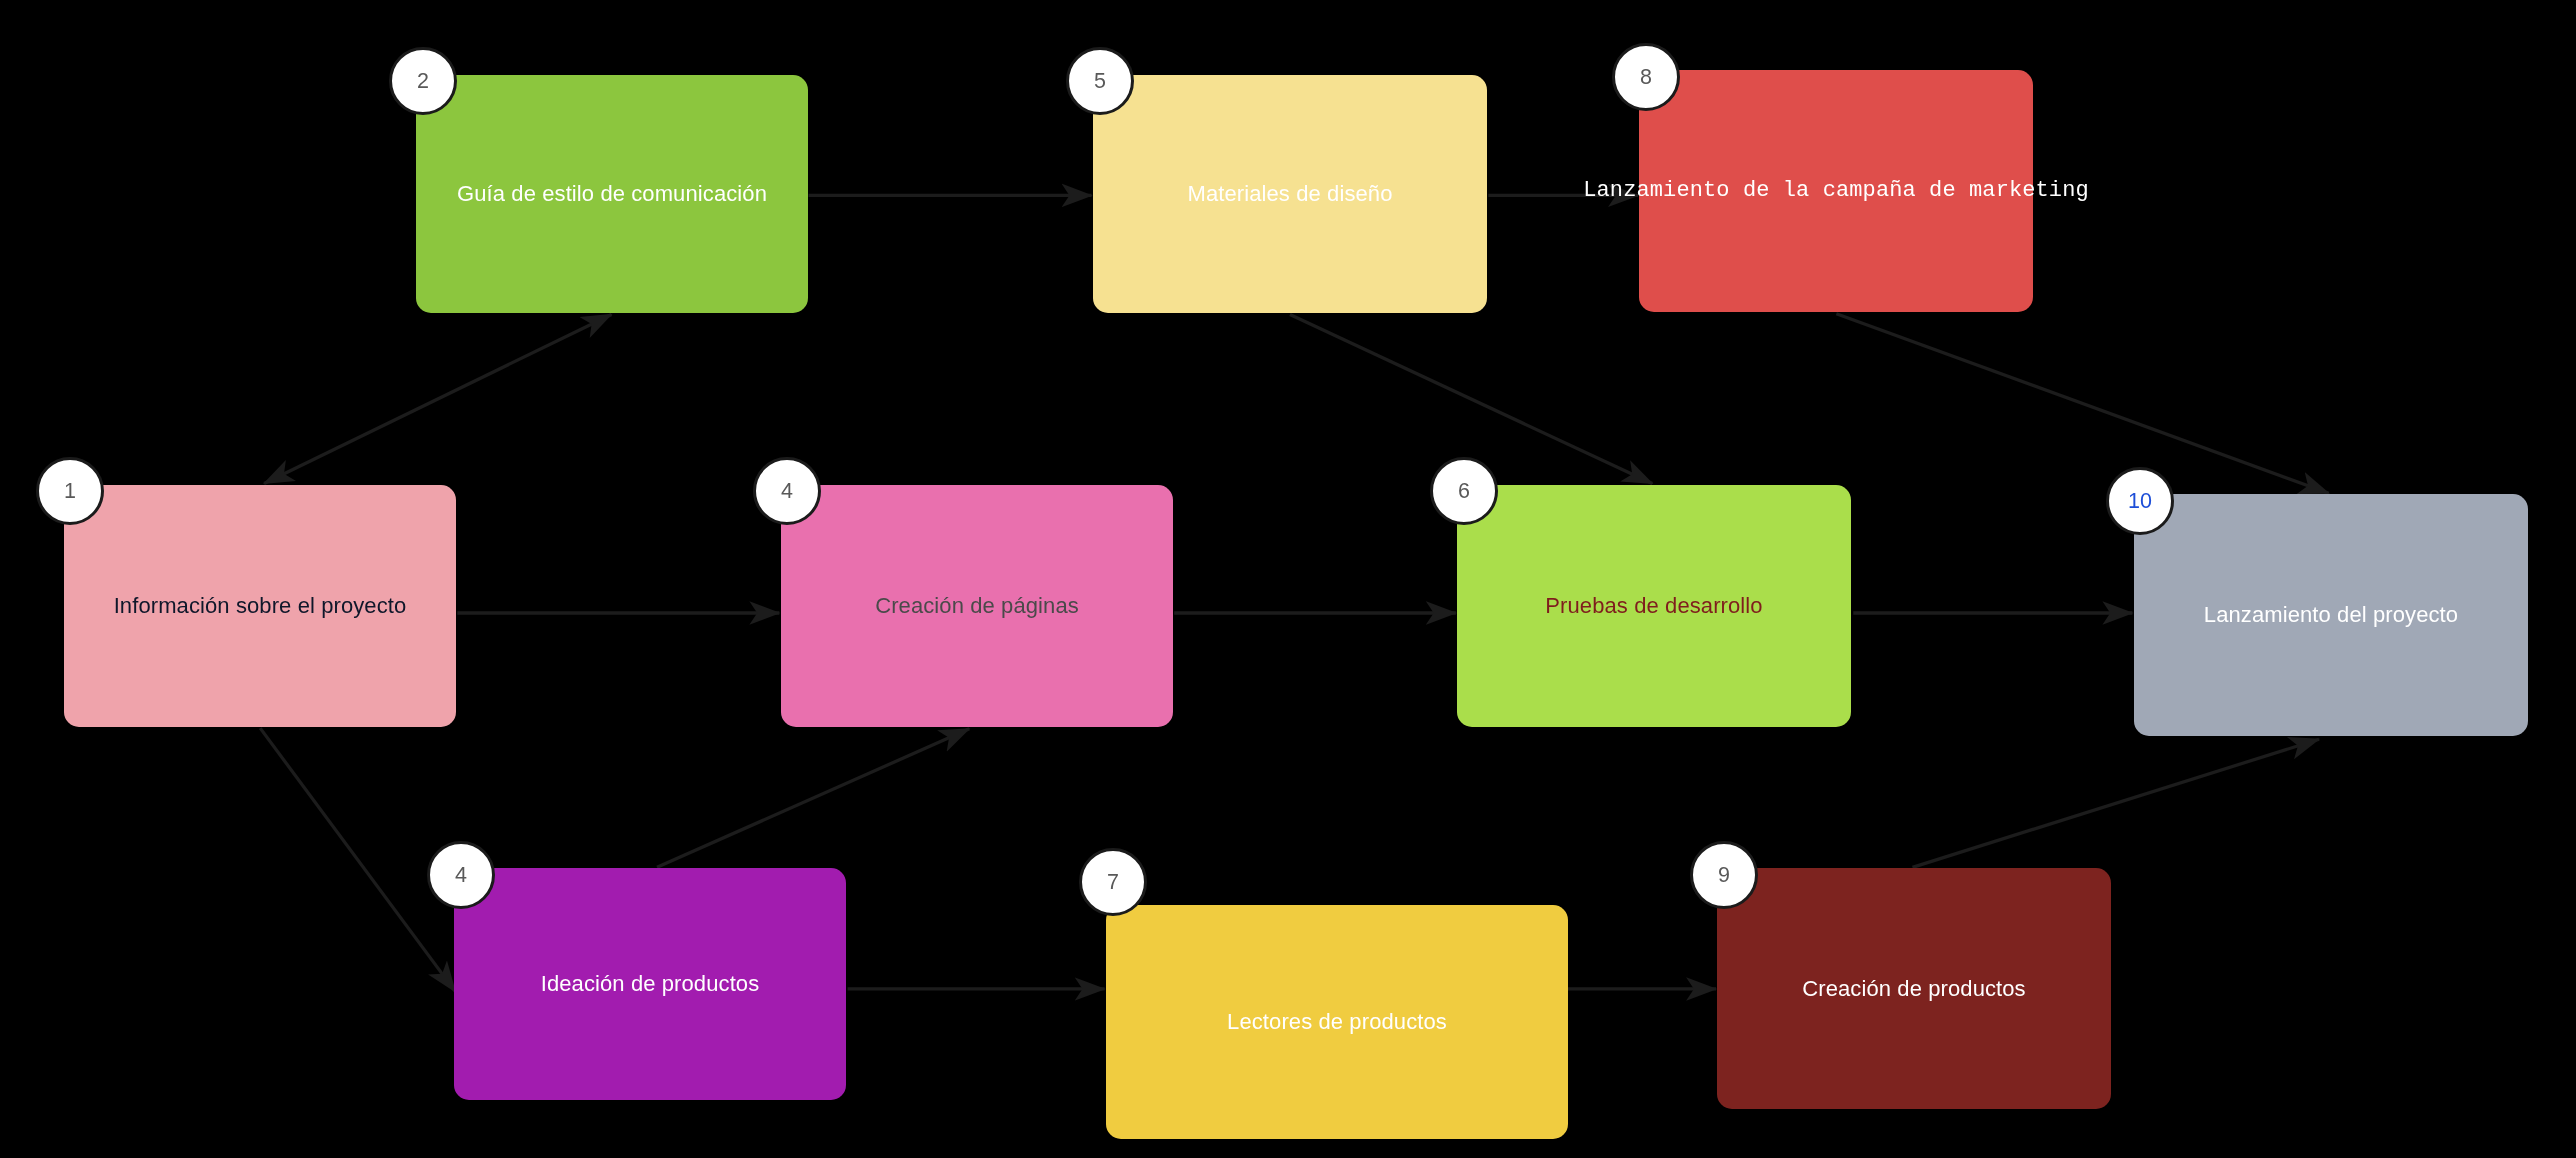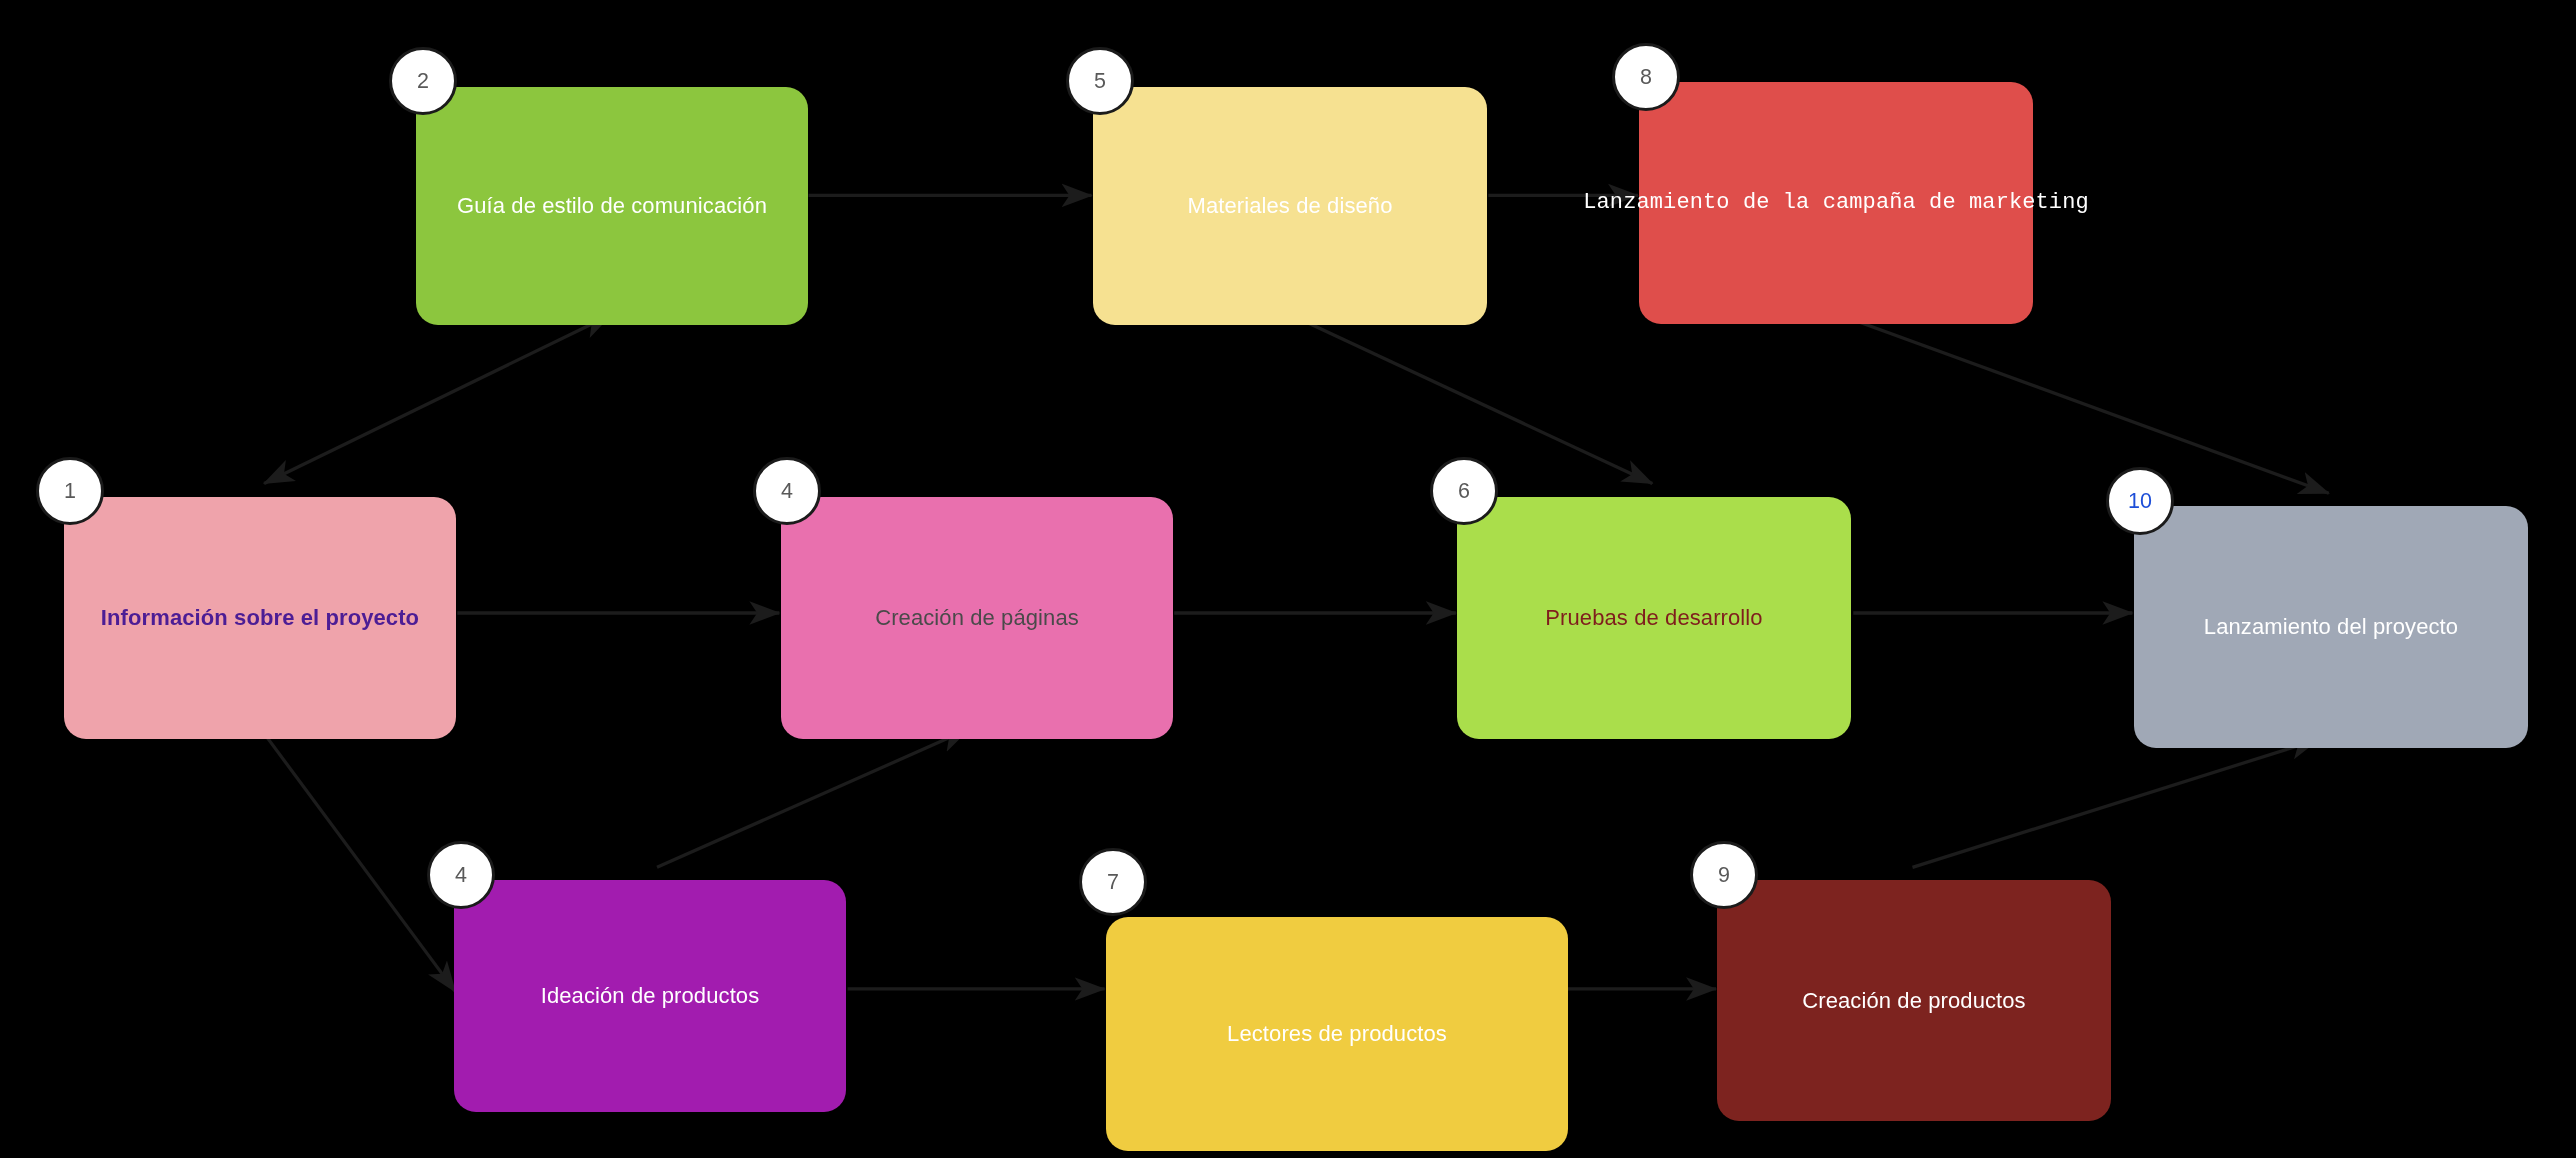--- a/index.html
+++ b/index.html
@@ -18,27 +18,26 @@
   #edge-layer {
     position: absolute;
     left: 0;
     top: 0;
     width: 2576px;
     height: 1159px;
     pointer-events: none;
   }
   .node {
     position: absolute;
-    border-radius: 22px;
+    border-radius: 15px;
     display: flex;
     align-items: center;
     justify-content: center;
     box-sizing: border-box;
     z-index: 5;
-    margin-top: 12px;
   }
   .node-label {
     font-size: 22px;
     letter-spacing: 0.1px;
     text-align: center;
     padding: 0 17px;
     line-height: 1.25;
     white-space: nowrap;
   }
   .badge {
@@ -86,21 +85,21 @@
         <line x1="400" y1="1119" x2="700" y2="1524" stroke="#1c1c1c" stroke-width="5" marker-end="url(#arrow-end)"></line>
         <line x1="1010" y1="1333" x2="1490" y2="1120" stroke="#1c1c1c" stroke-width="5" marker-end="url(#arrow-end)"></line>
         <line x1="1303" y1="1520" x2="1698" y2="1520" stroke="#1c1c1c" stroke-width="5" marker-end="url(#arrow-end)"></line>
         <line x1="2308" y1="1520" x2="2638" y2="1520" stroke="#1c1c1c" stroke-width="5" marker-end="url(#arrow-end)" marker-start="url(#arrow-start)"></line>
         <line x1="2940" y1="1333" x2="3565" y2="1136" stroke="#1c1c1c" stroke-width="5" marker-end="url(#arrow-end)"></line>
       </g>
   </svg>
 
   <div id="node-group">
       <div class="node" style="left: 64px; top: 485px; width: 392px; height: 242px; background: rgb(239, 163, 171);">
-        <div class="node-label" style="color: #4c1d95; font-weight: bold;">Información sobre el proyecto</div>
+        <div class="node-label" style="color: #0f172a;">Información sobre el proyecto</div>
       </div>
       <div class="badge" style="left: 36px; top: 457px; background: rgb(255, 255, 255); border-color: rgb(27, 27, 27);">
         <span class="badge-text" style="color: rgb(89, 89, 89);">1</span>
       </div>
       <div class="node" style="left: 416px; top: 75px; width: 392px; height: 238px; background: rgb(140, 198, 62);">
         <div class="node-label" style="color: rgb(255, 255, 255);">Guía de estilo de comunicación</div>
       </div>
       <div class="badge" style="left: 389px; top: 47px; background: rgb(255, 255, 255); border-color: rgb(27, 27, 27);">
         <span class="badge-text" style="color: rgb(89, 89, 89);">2</span>
       </div>

